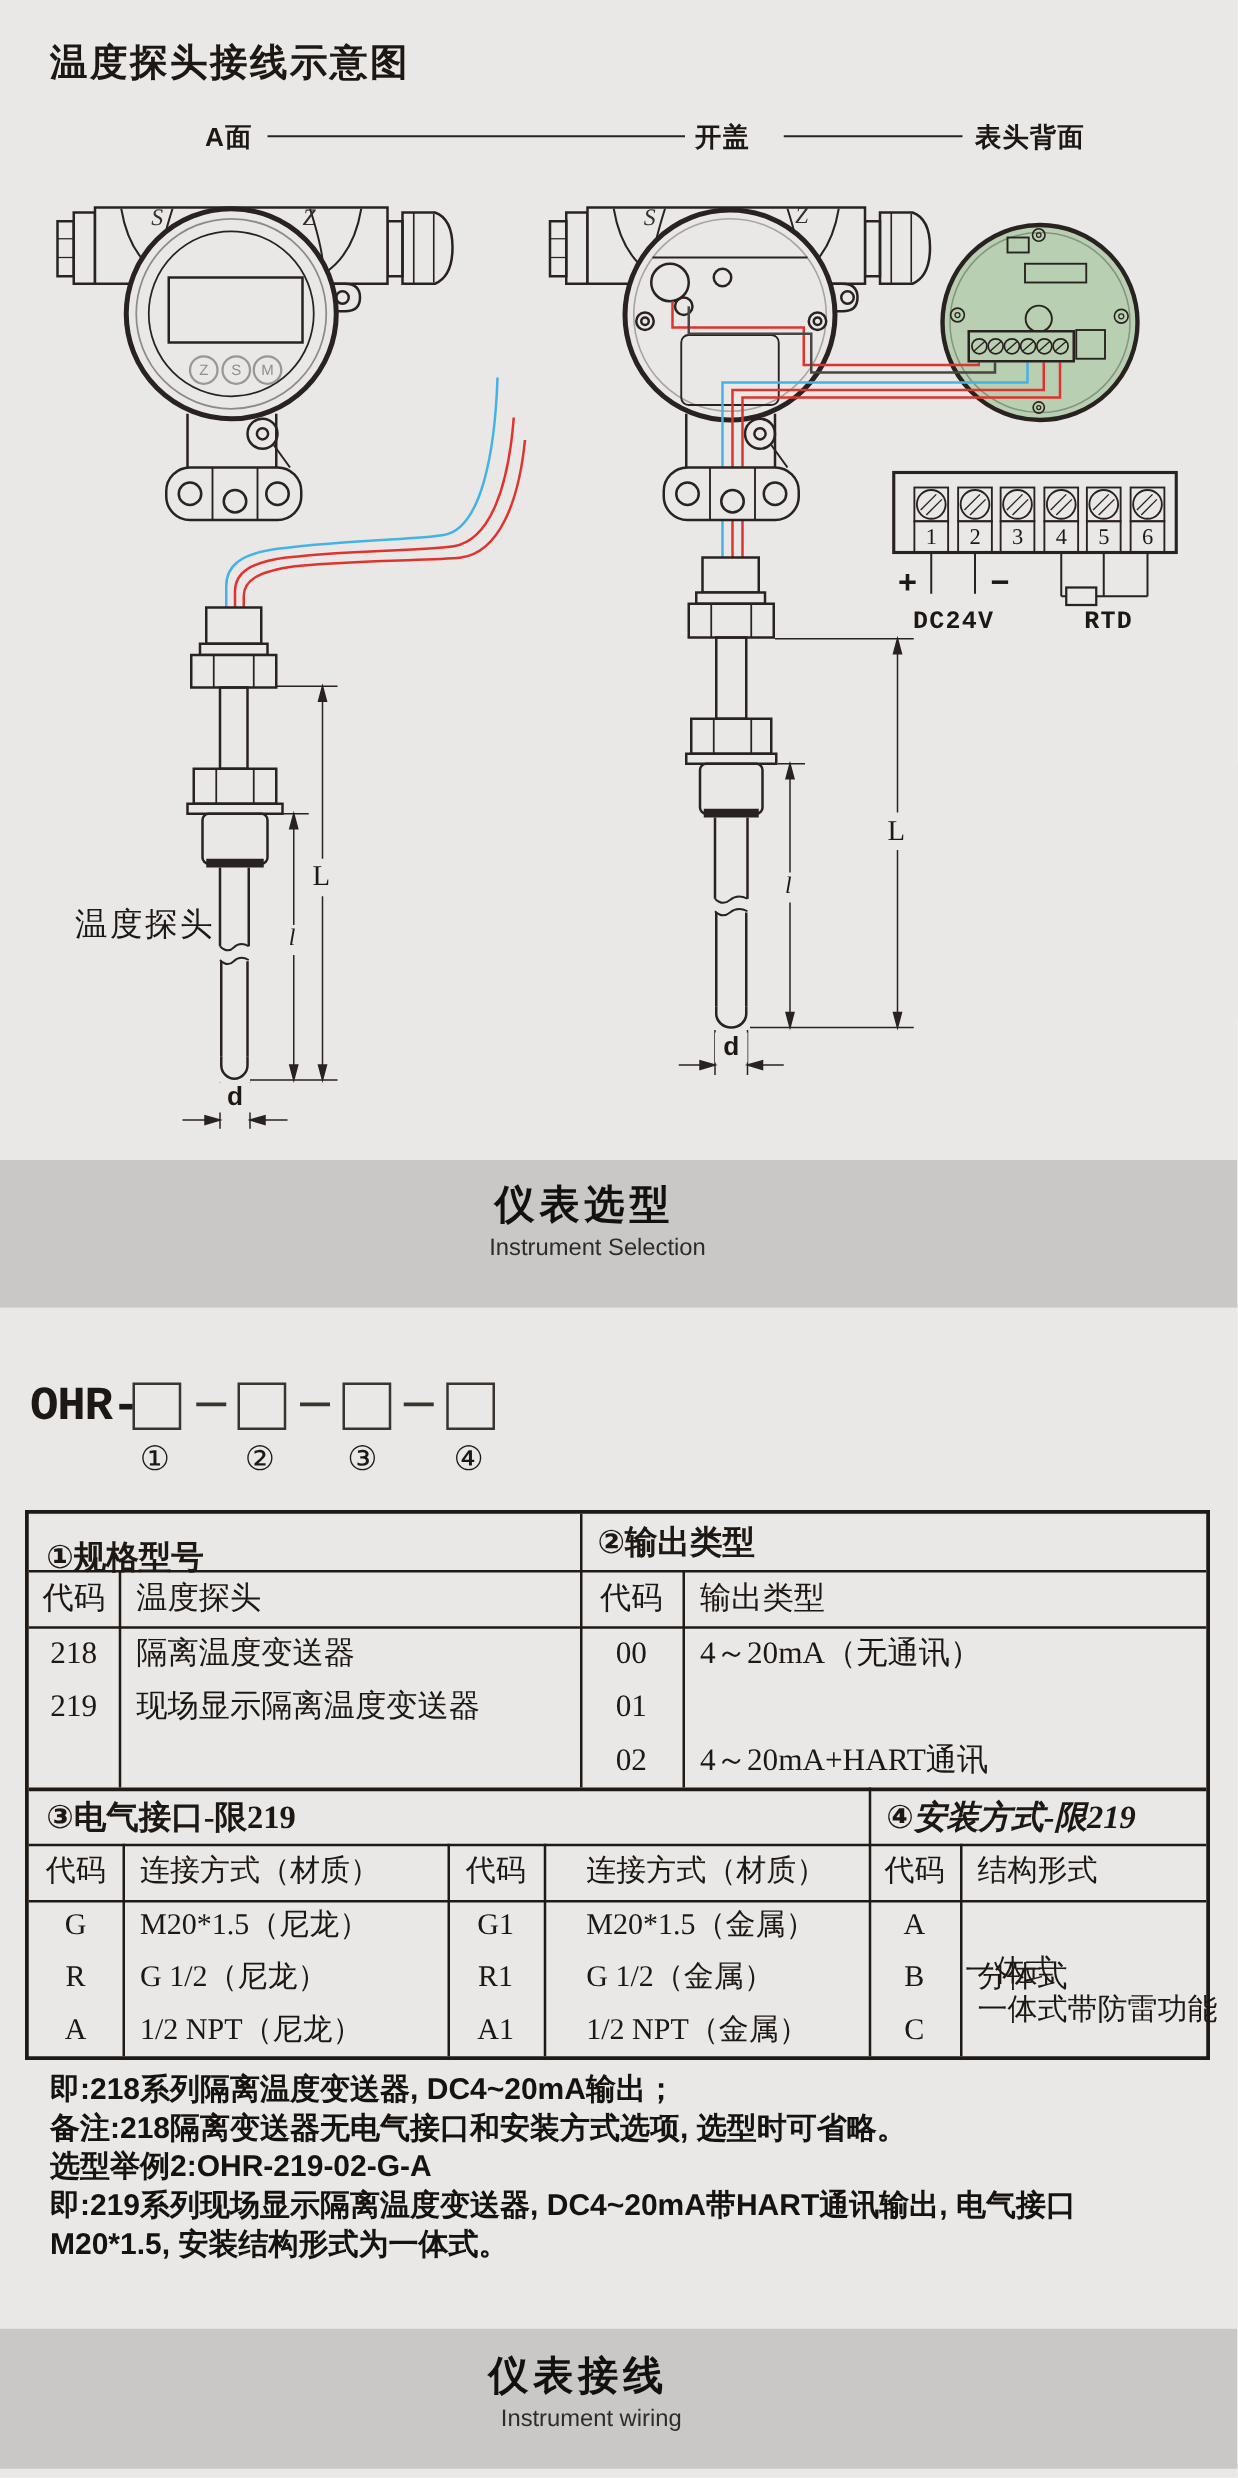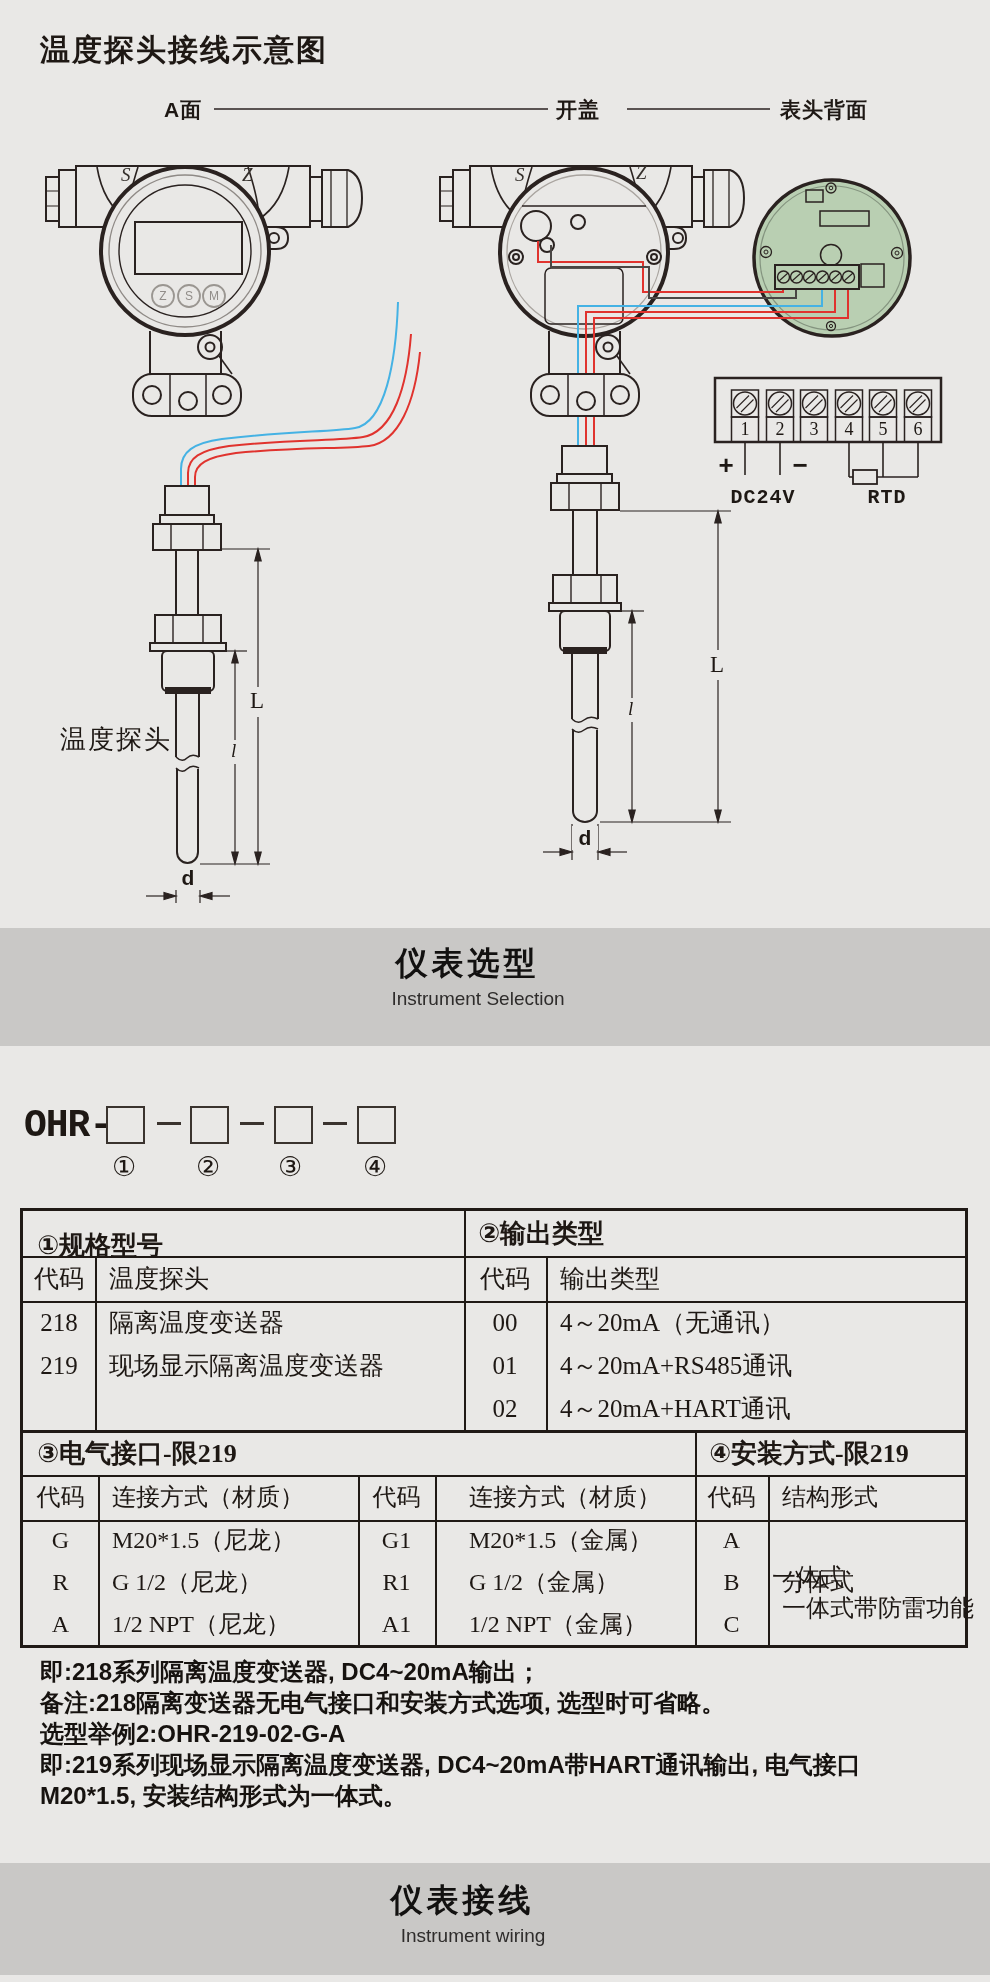--- a/index.html
+++ b/index.html
@@ -381,26 +381,25 @@
     <div class="cell ctr" style="left:441px;top:45px;width:82px;height:45px;line-height:45px;">代码</div>
     <div class="cell" style="left:537px;top:45px;height:45px;line-height:45px;">输出类型</div>
 
     <div class="cell ctr" style="left:0;top:90px;width:72px;height:43px;line-height:43px;">218</div>
     <div class="cell" style="left:86px;top:90px;height:43px;line-height:43px;">隔离温度变送器</div>
     <div class="cell ctr" style="left:0;top:133px;width:72px;height:43px;line-height:43px;">219</div>
     <div class="cell" style="left:86px;top:133px;height:43px;line-height:43px;">现场显示隔离温度变送器</div>
     <div class="cell ctr" style="left:441px;top:90px;width:82px;height:43px;line-height:43px;">00</div>
     <div class="cell" style="left:537px;top:90px;height:43px;line-height:43px;">4～20mA（无通讯）</div>
     <div class="cell ctr" style="left:441px;top:133px;width:82px;height:43px;line-height:43px;">01</div>
-    <div class="cell" style="left:537px;top:133px;height:43px;line-height:43px;">4～20mA+RS485通讯</div>
     <div class="cell ctr" style="left:441px;top:176px;width:82px;height:43px;line-height:43px;">02</div>
     <div class="cell" style="left:537px;top:176px;height:43px;line-height:43px;">4～20mA+HART通讯</div>
 
     <div class="cell hd" style="left:14px;top:222px;height:56px;line-height:42px;">③电气接口-限219</div>
-    <div class="cell hd" style="left:686px;top:222px;height:26px;line-height:42px;">④安装方式-限219</div>
+    <div class="cell hd" style="left:686px;top:222px;height:26px;line-height:42px;font-style:italic;">④安装方式-限219</div>
     <div class="cell ctr sm" style="left:0;top:264px;width:75px;height:45px;line-height:45px;">代码</div>
     <div class="cell sm" style="left:89px;top:264px;height:45px;line-height:45px;">连接方式（材质）</div>
     <div class="cell ctr sm" style="left:335px;top:264px;width:77px;height:45px;line-height:45px;">代码</div>
     <div class="cell sm" style="left:446px;top:264px;height:45px;line-height:45px;">连接方式（材质）</div>
     <div class="cell ctr sm" style="left:672px;top:264px;width:73px;height:45px;line-height:45px;">代码</div>
     <div class="cell sm" style="left:759px;top:264px;height:45px;line-height:45px;">结构形式</div>
 
     <div class="cell ctr sm" style="left:0;top:309px;width:75px;height:41px;line-height:41px;">G</div>
     <div class="cell sm" style="left:89px;top:309px;height:41px;line-height:41px;">M20*1.5（尼龙）</div>
     <div class="cell ctr sm" style="left:335px;top:309px;width:77px;height:41px;line-height:41px;">G1</div>

